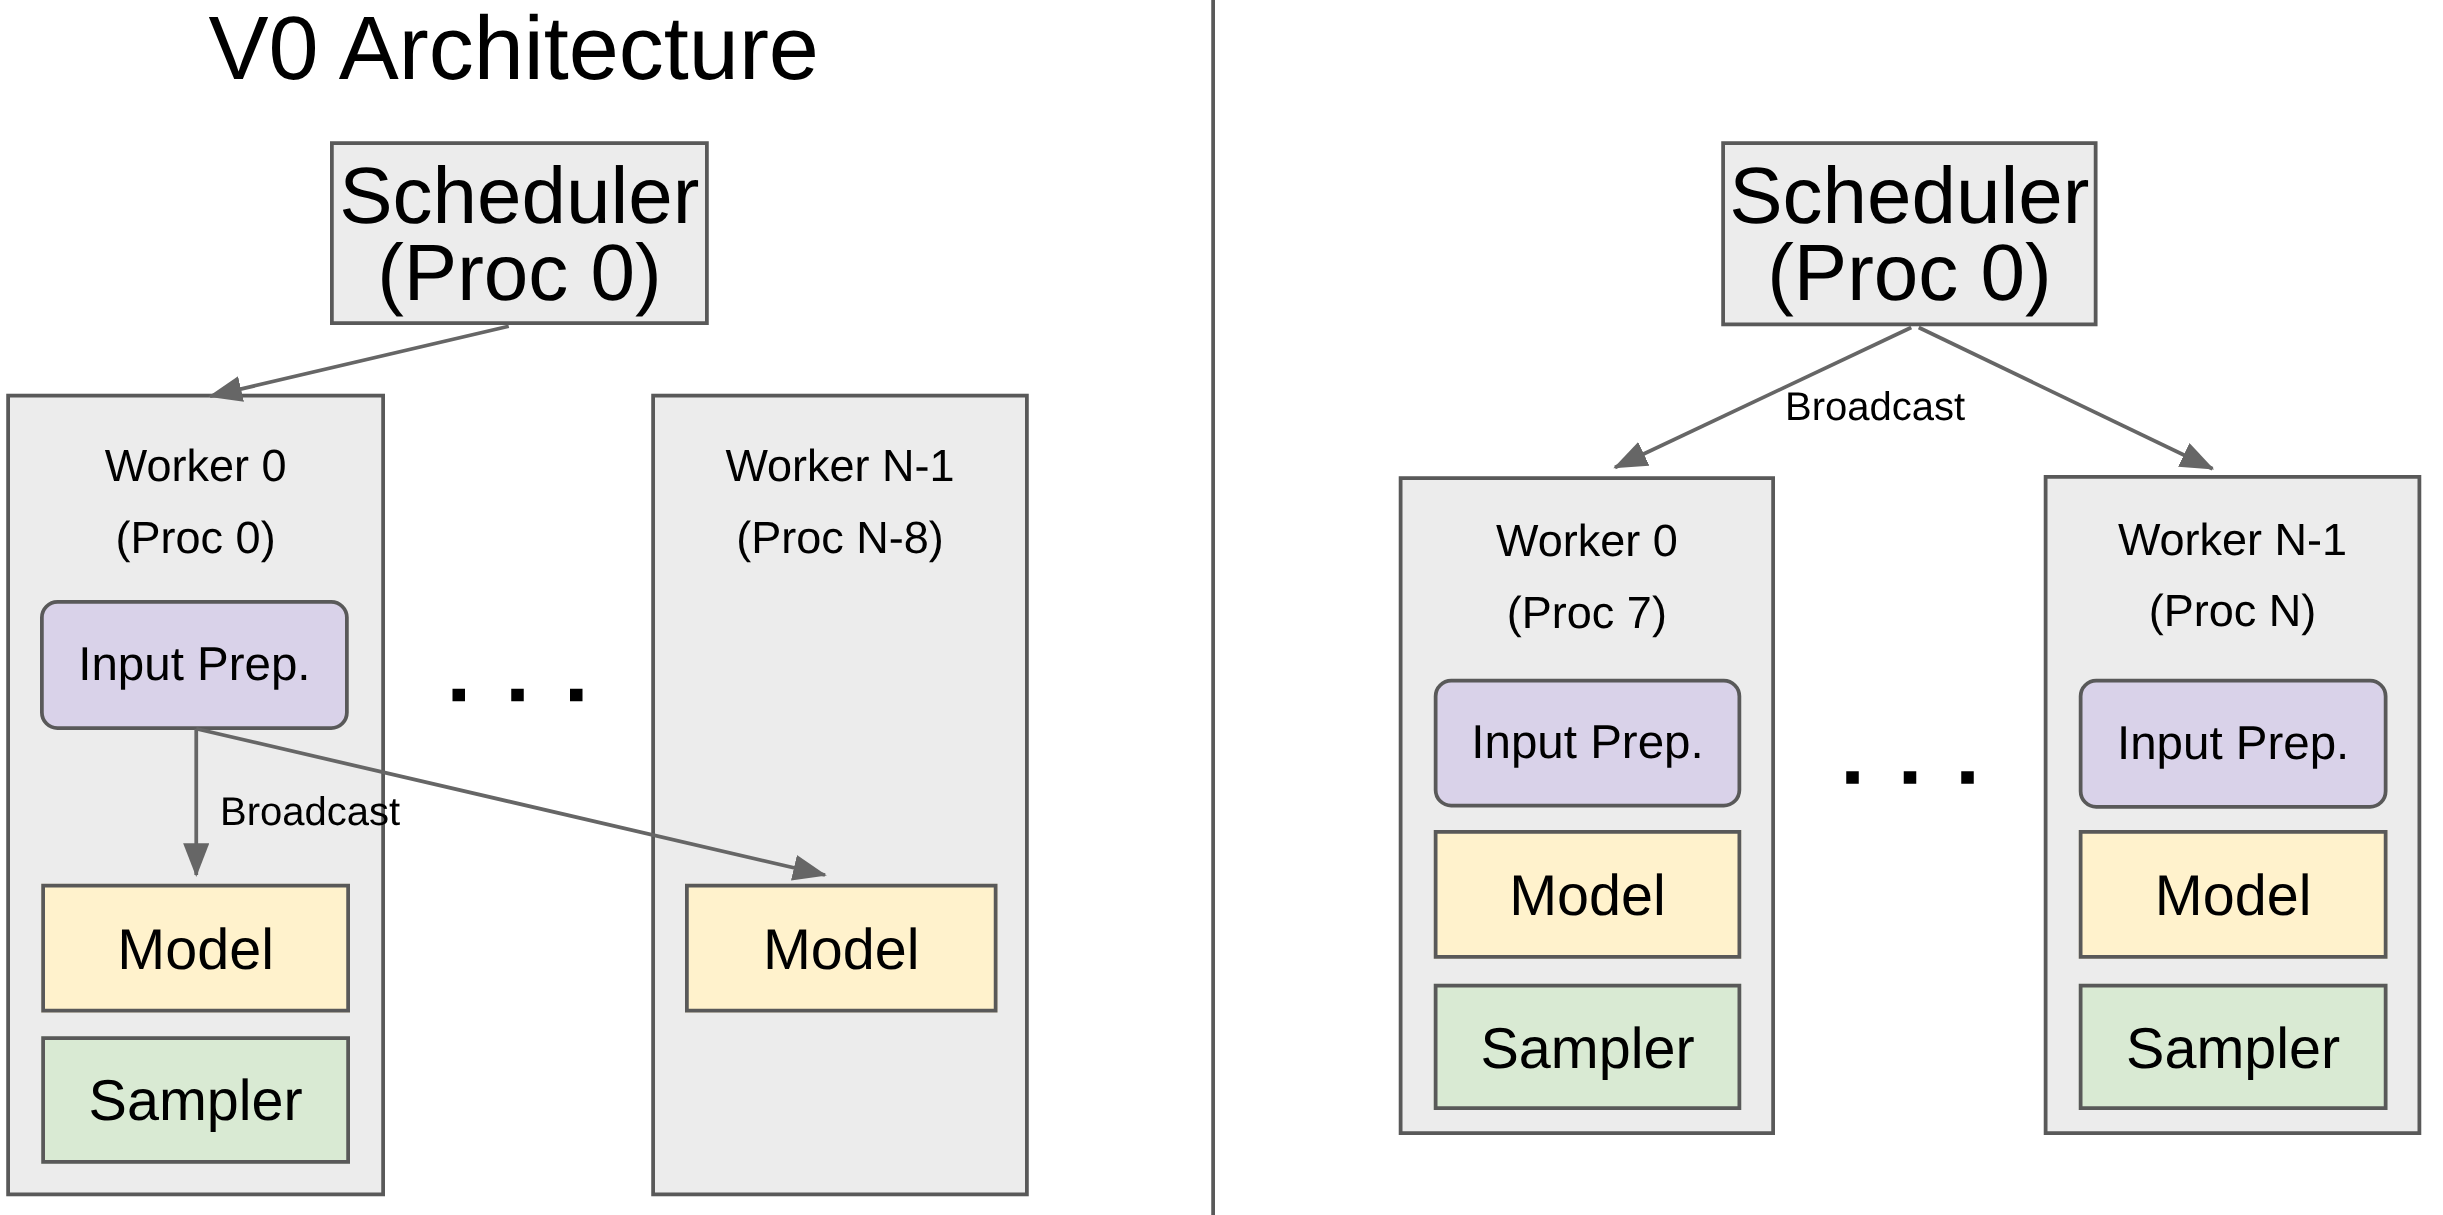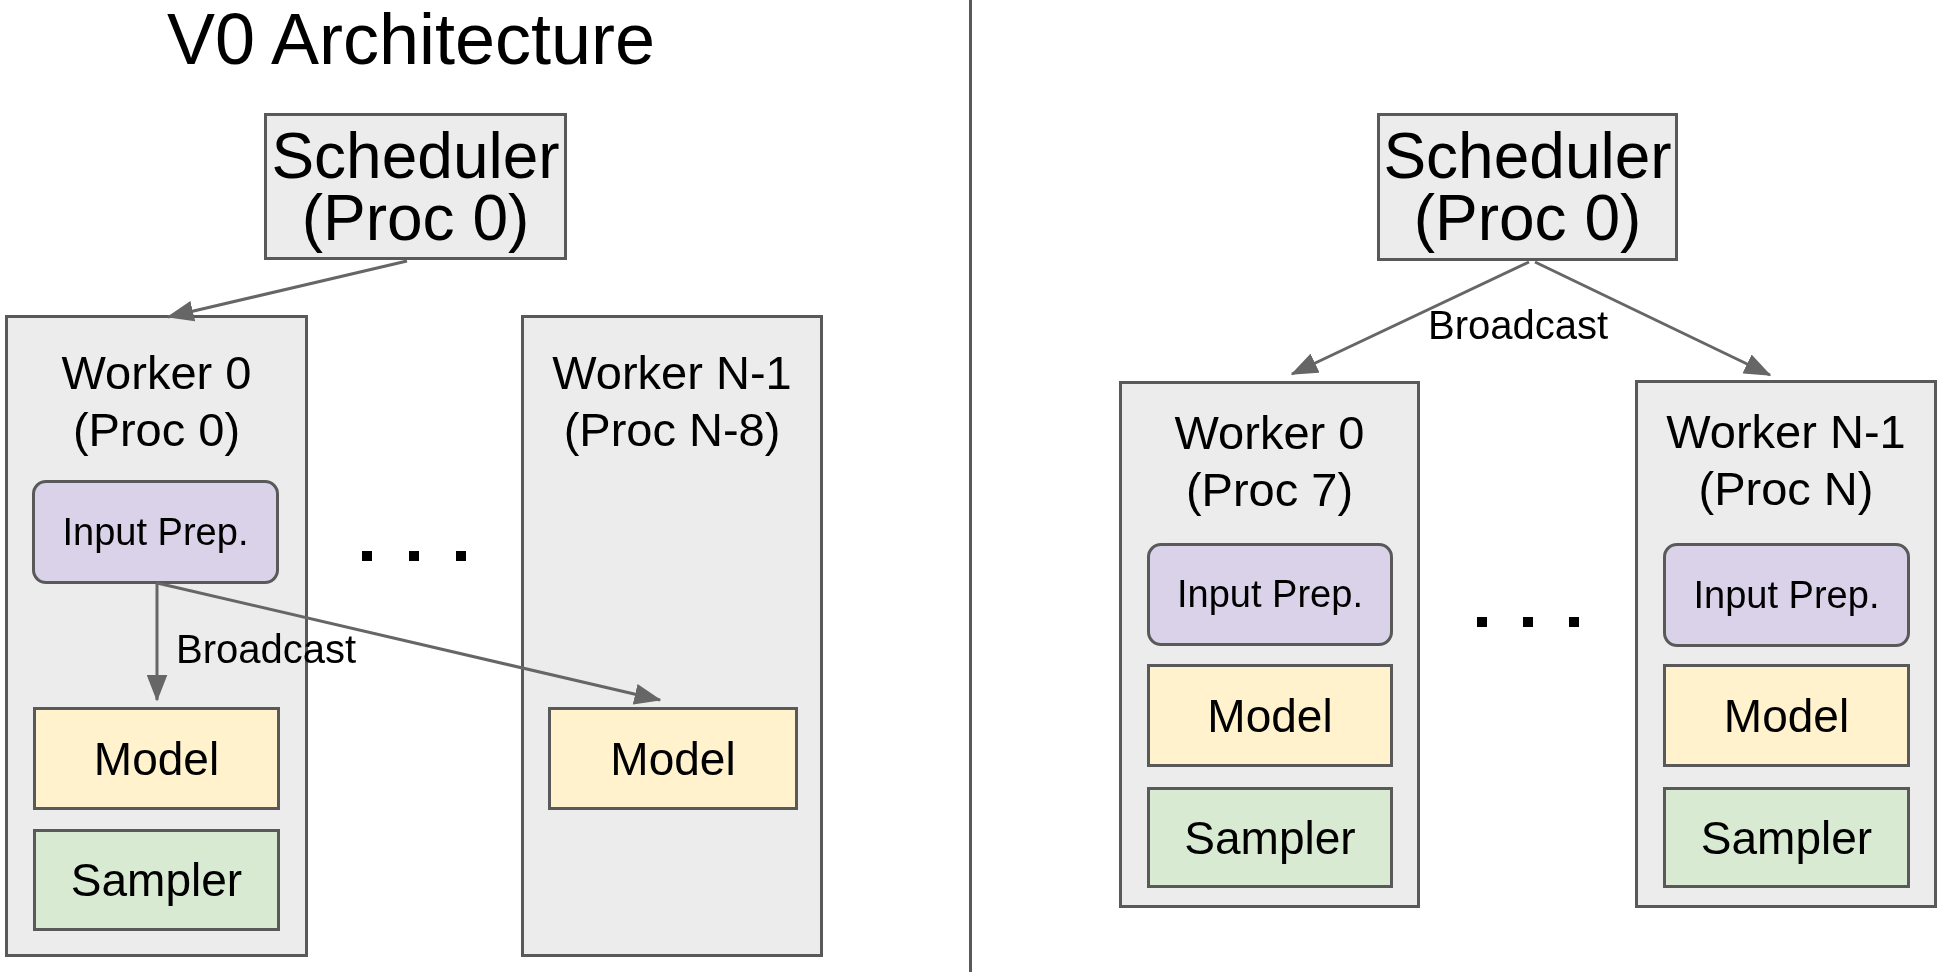--- a/index.html
+++ b/index.html
@@ -12,25 +12,25 @@
     font-size:72px;line-height:72px;font-weight:400;white-space:nowrap;
   }
   .box{position:absolute;box-sizing:border-box;border:3px solid #595959;}
   .gray{background:#ececec;}
   .purple{background:#d9d2e9;border-radius:14px;}
   .yellow{background:#fff2cc;}
   .green{background:#d9ead3;}
   .center-col{display:flex;flex-direction:column;align-items:center;justify-content:center;text-align:center;}
   .sched-line{font-size:64px;line-height:62px;white-space:nowrap;}
   .worker-label{position:absolute;left:0;right:0;text-align:center;}
-  .worker-line{font-size:47px;line-height:57px;white-space:nowrap;}
+  .worker-line{font-size:36px;line-height:57px;white-space:nowrap;}
   .inner{display:flex;align-items:center;justify-content:center;white-space:nowrap;}
   .inner.big{font-size:46px;}
   .inner.small{font-size:38px;}
-  .broadcast{position:absolute;font-size:40px;line-height:44px;white-space:nowrap;text-align:right;}
+  .broadcast{position:absolute;font-size:32px;line-height:44px;white-space:nowrap;text-align:right;}
   .dots{position:absolute;display:flex;align-items:center;}
   .dot{width:10px;height:10px;background:#000;}
   .dots-v0 .dot + .dot{margin-left:37px;}
   .dots-v1 .dot + .dot{margin-left:36px;}
   .divider{position:absolute;top:0;bottom:0;width:3px;background:#595959;}
   .arrow-layer{position:absolute;left:0;top:0;pointer-events:none;z-index:5;}
 </style>
 </head>
 <body>
 

